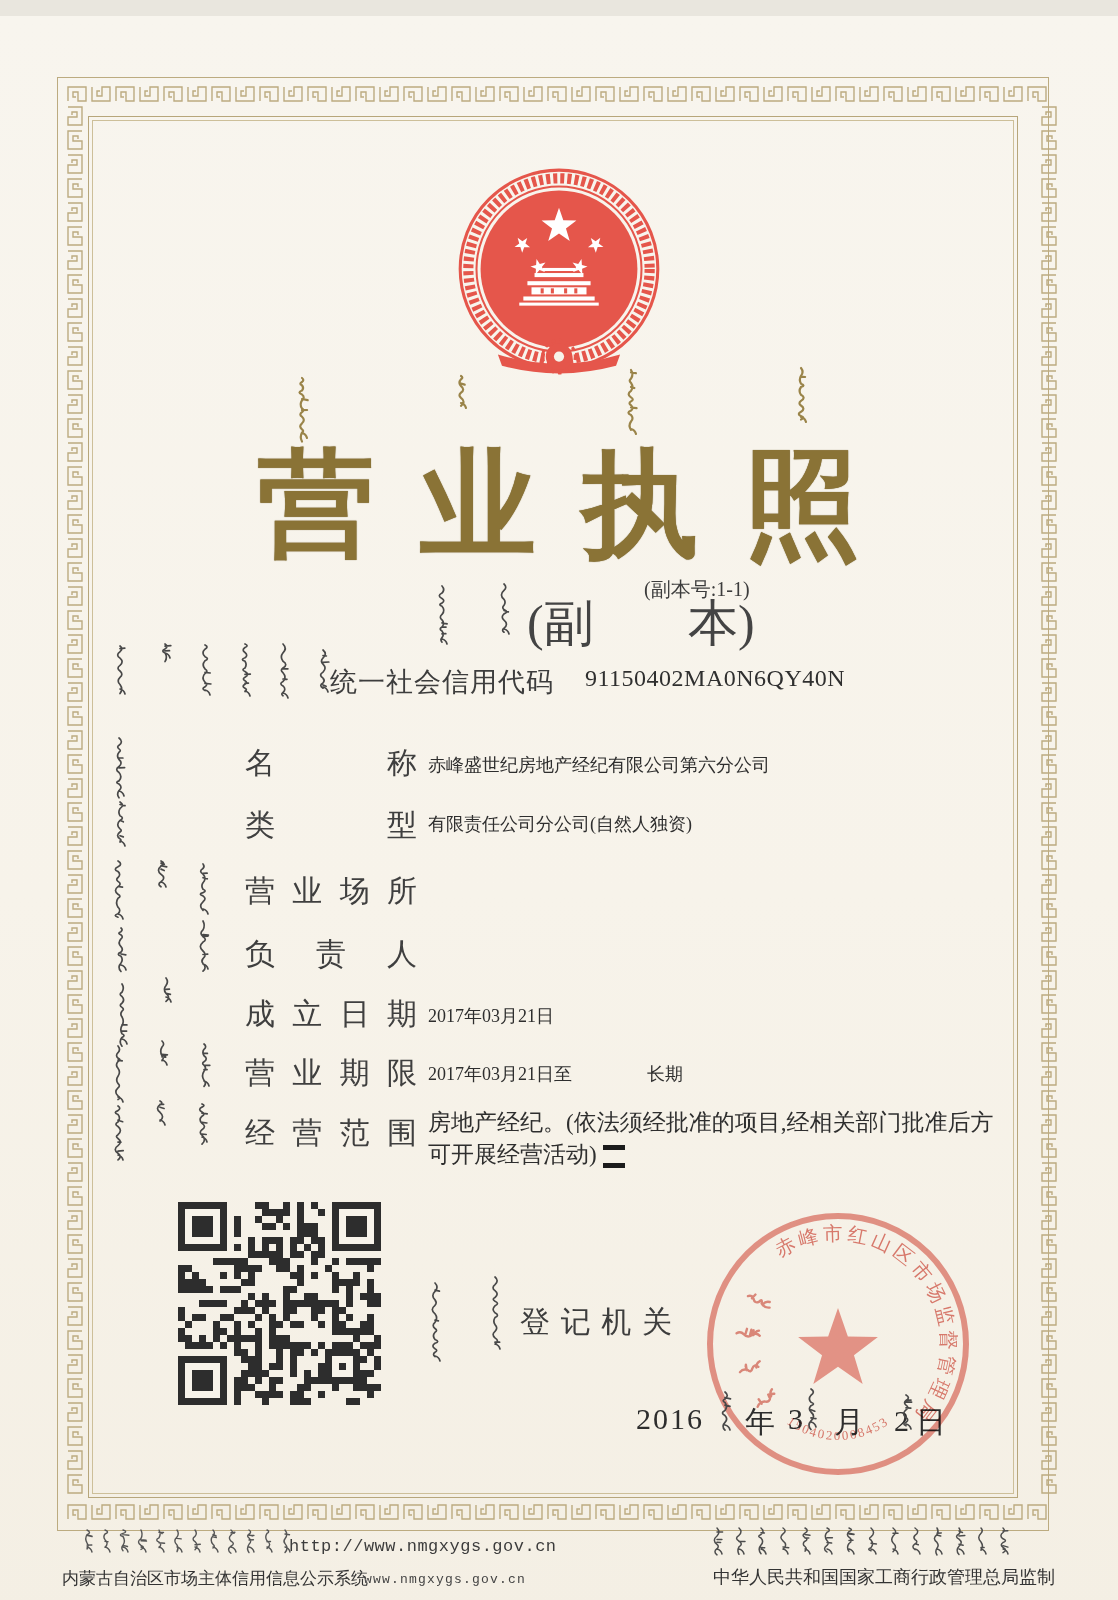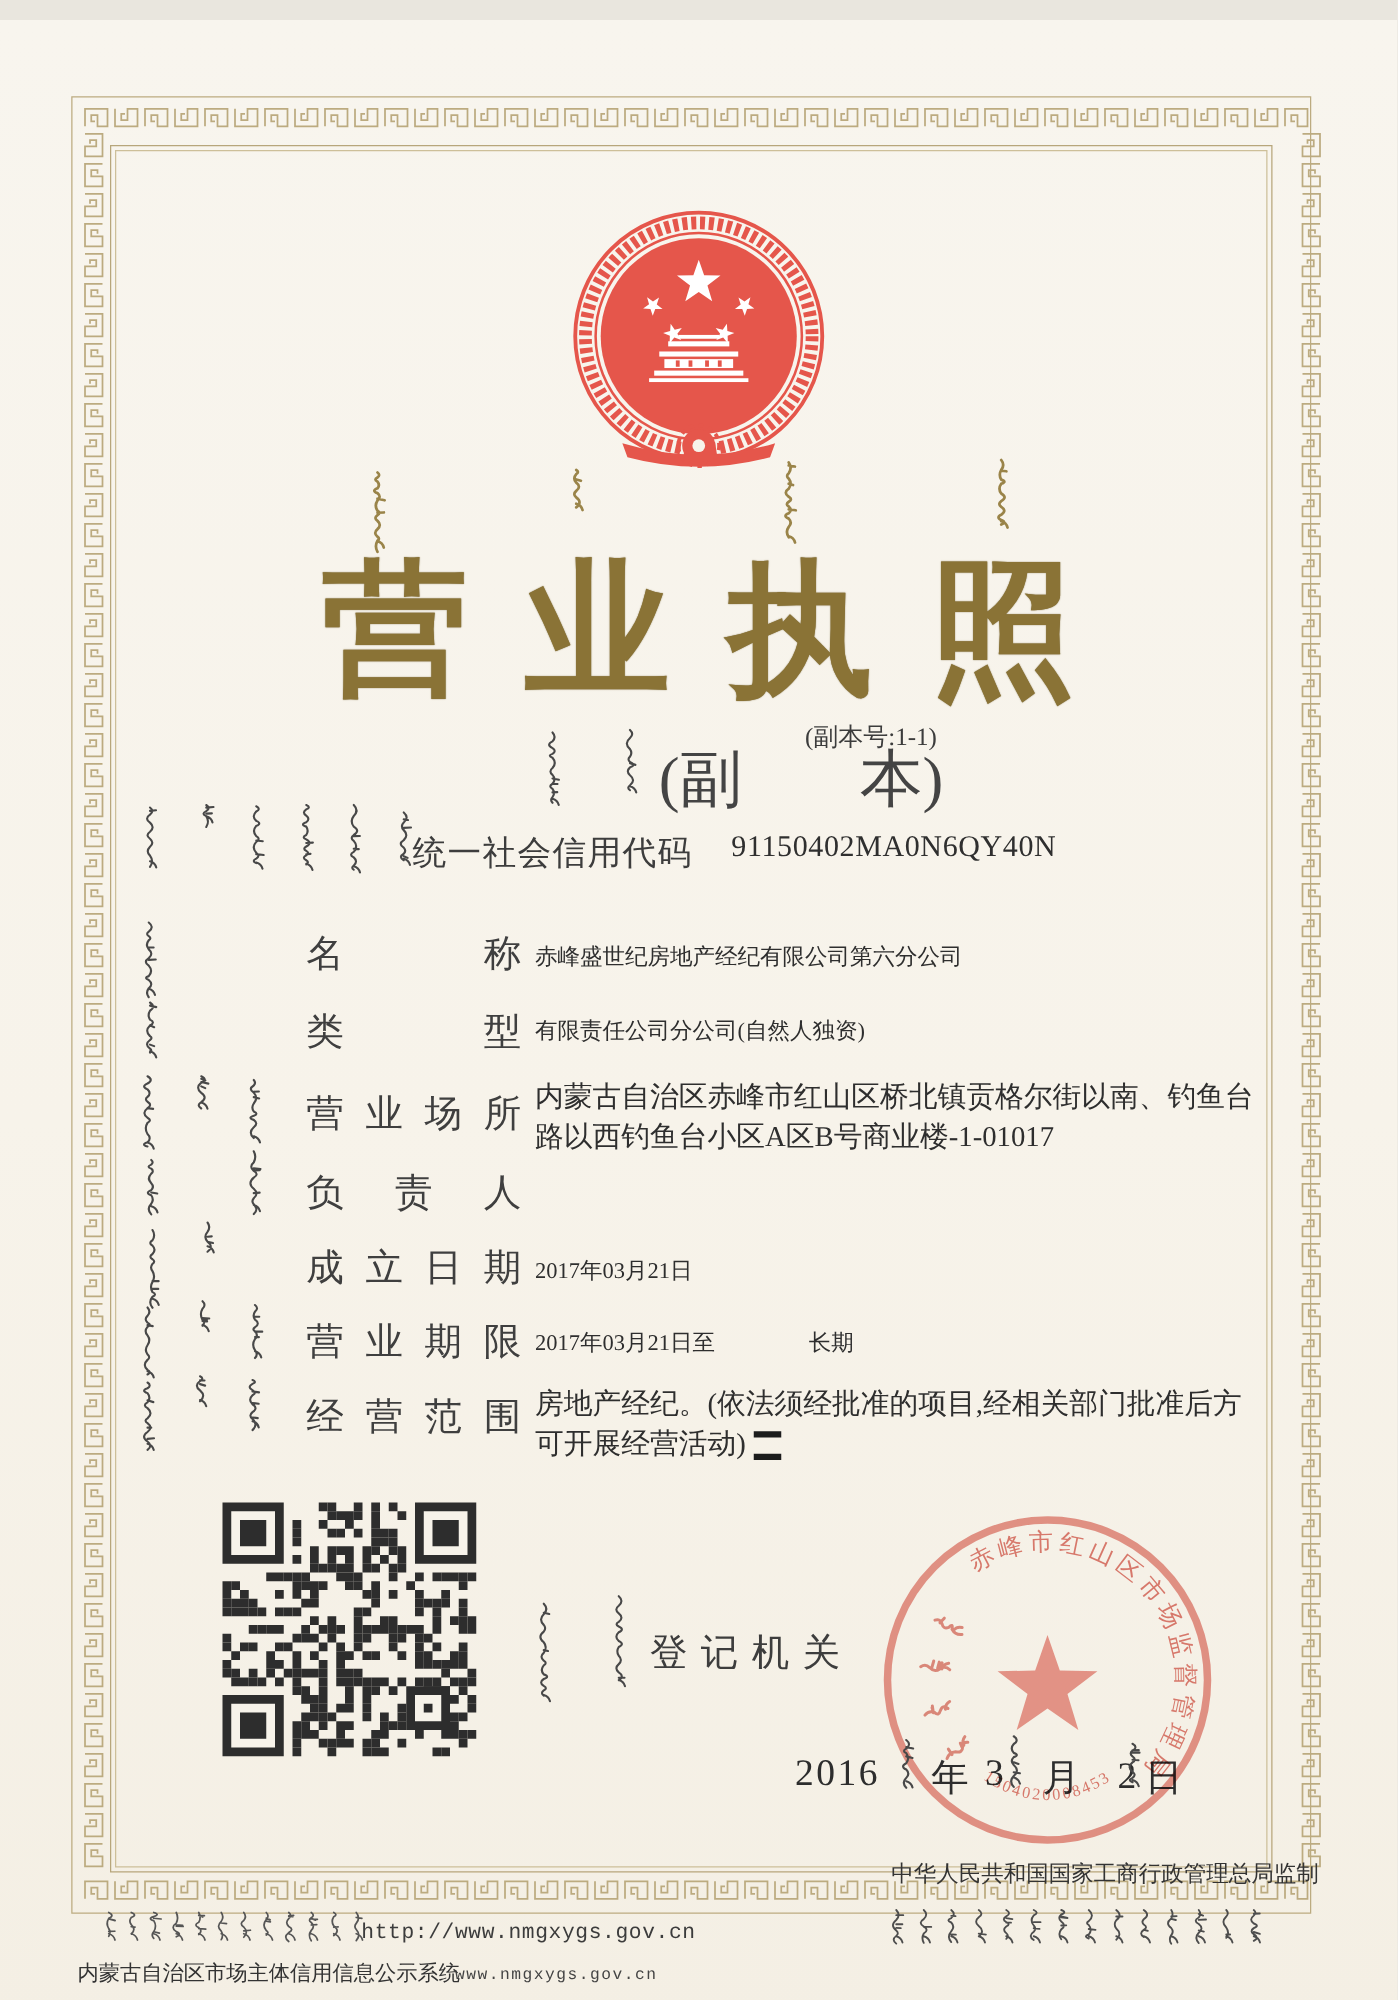--- a/index.html
+++ b/index.html
@@ -32,21 +32,21 @@
   .gap{display:inline-block;width:75px;}
   
   .qr{position:absolute;left:176px;top:1184px;}
   .registrar{position:absolute;left:520px;top:1286px;width:152px;font-size:30px;color:#3d3d3d;}
   .dateline span{position:absolute;font-size:30px;color:#2d2d2d;}
   .seal{position:absolute;left:688px;top:1178px;width:300px;height:300px;mix-blend-mode:multiply;opacity:.92;}
   
   .ft-url1{position:absolute;left:289px;top:1521px;font-family:"Liberation Mono",monospace;font-size:17px;letter-spacing:.5px;color:#3c3c3c;}
   .ft-cn1{position:absolute;left:62px;top:1551px;font-size:17px;color:#333;}
   .ft-url2{position:absolute;left:364px;top:1556px;font-family:"Liberation Mono",monospace;font-size:13px;letter-spacing:1.2px;color:#444;}
-  .ft-cn2{position:absolute;left:713px;top:1471px;font-size:18px;color:#333;}
+  .ft-cn2{position:absolute;left:713px;top:1549px;font-size:18px;color:#333;}
 </style>
 </head>
 <body>
 
 <div class="page">
 
   <div class="b-outer"></div>
   <div class="b-inner"></div>
   <div class="b-inner2"></div>
   <svg id="bandTop" class="band" style="left:65px;top:68px" width="974" height="20">
@@ -304,21 +304,20 @@
       <span>型</span>
     </div>
   <div class="f-value" style="top:792px">有限责任公司分公司(自然人独资)</div>
 
   <div class="f-label spread" style="top:855px">
       <span>营</span>
       <span>业</span>
       <span>场</span>
       <span>所</span>
     </div>
-  <div class="f-value narrow" style="top:846px">内蒙古自治区赤峰市红山区桥北镇贡格尔街以南、钓鱼台路以西钓鱼台小区A区B号商业楼-1-01017</div>
 
   <div class="f-label spread" style="top:918px">
       <span>负</span>
       <span>责</span>
       <span>人</span>
     </div>
 
   <div class="f-label spread" style="top:978px">
       <span>成</span>
       <span>立</span>

